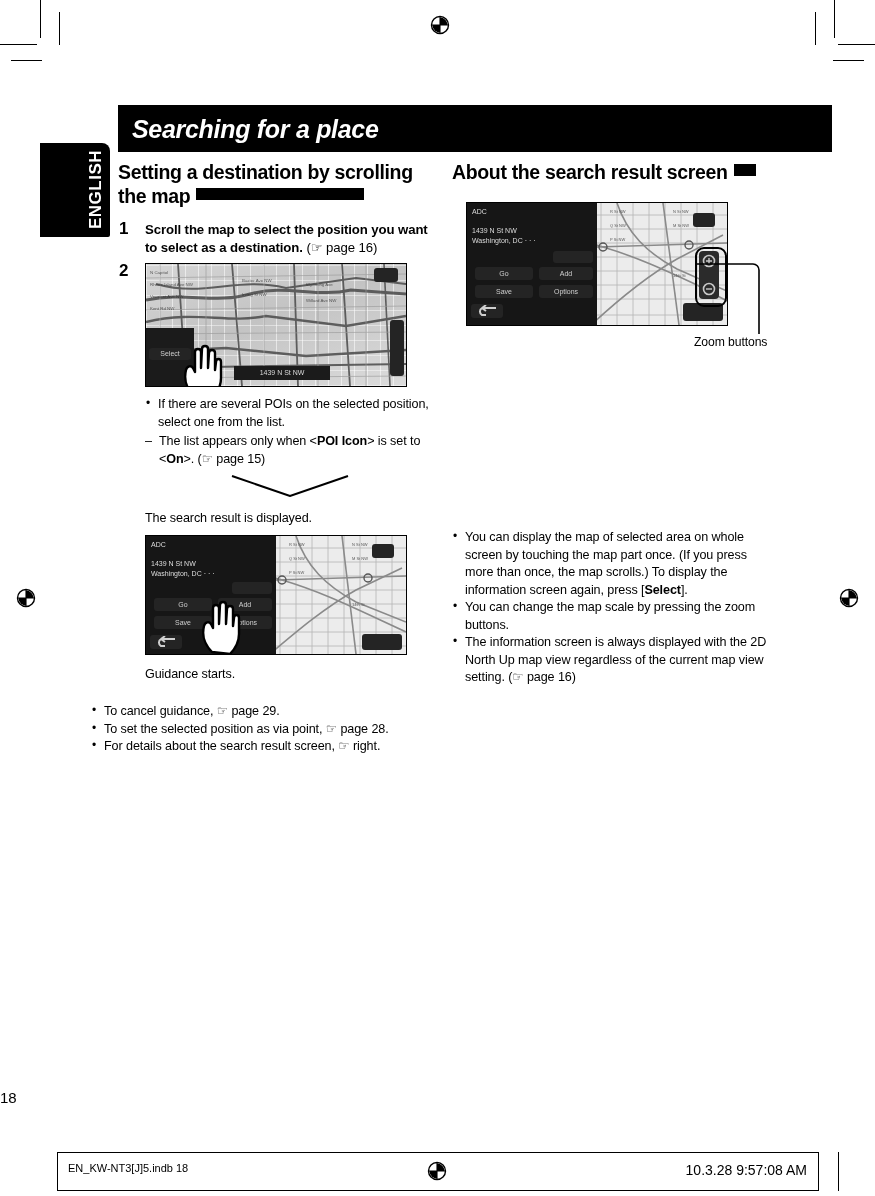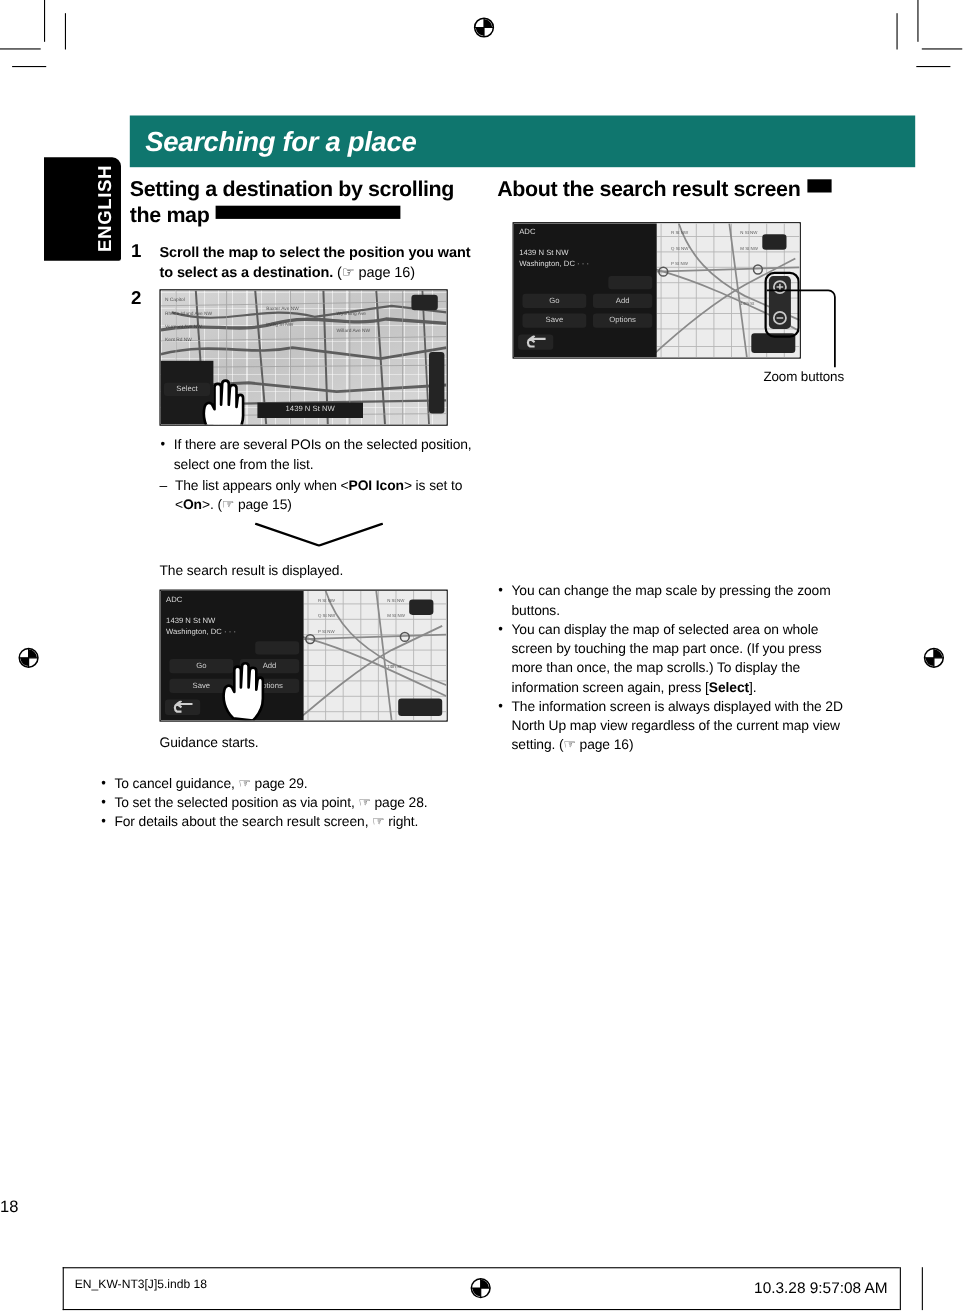--- a/index.html
+++ b/index.html
@@ -49,21 +49,21 @@
     font-family: "Liberation Sans", sans-serif;
   }
 
   
   .title-bar {
     position: absolute;
     left: 118px;
     top: 105px;
     width: 714px;
     height: 47px;
-    background: #0f766e;
+    background: #000000;
   }
   .title-bar-text {
     position: absolute;
     left: 14px;
     top: 10px;
     color: #fff;
     font-size: 25px;
     font-weight: 700;
     font-style: italic;
     letter-spacing: -0.3px;
@@ -513,22 +513,22 @@
     </svg>
     <div class="zoom-outline" style="left:228px; top:44px; width:28px; height:56px;"></div>
   </div>
 
   <svg style="position:absolute; left:245px; top:98px;" width="75" height="76" viewBox="0 0 75 76">
     <path d="M0 6 L56 6 A6 6 0 0 1 62 12 L62 76" fill="none" stroke="#000" stroke-width="1.6"></path>
   </svg>
   <div class="callout-label" style="left:242px; top:175px;">Zoom buttons</div>
 
   <ul class="bul" style="margin-top:203px;">
+    <li>You can display the map of selected area on whole screen by touching the map part once. (If you press more than once, the map scrolls.) To display the information screen again, press [<b>Select</b>].</li>
     <li>You can change the map scale by pressing the zoom buttons.</li>
-    <li>You can display the map of selected area on whole screen by touching the map part once. (If you press more than once, the map scrolls.) To display the information screen again, press [<b>Select</b>].</li>
     <li>The information screen is always displayed with the 2D North Up map view regardless of the current map view setting. (☞ page 16)</li>
   </ul>
 </div>
 
 <div class="page-num">18</div>
 
 <div class="footer-rule"></div>
 <div class="footer-rule bottom"></div>
 <div class="foot-tick" style="left:57px;"></div>
 <div class="foot-tick" style="left:818px;"></div>

